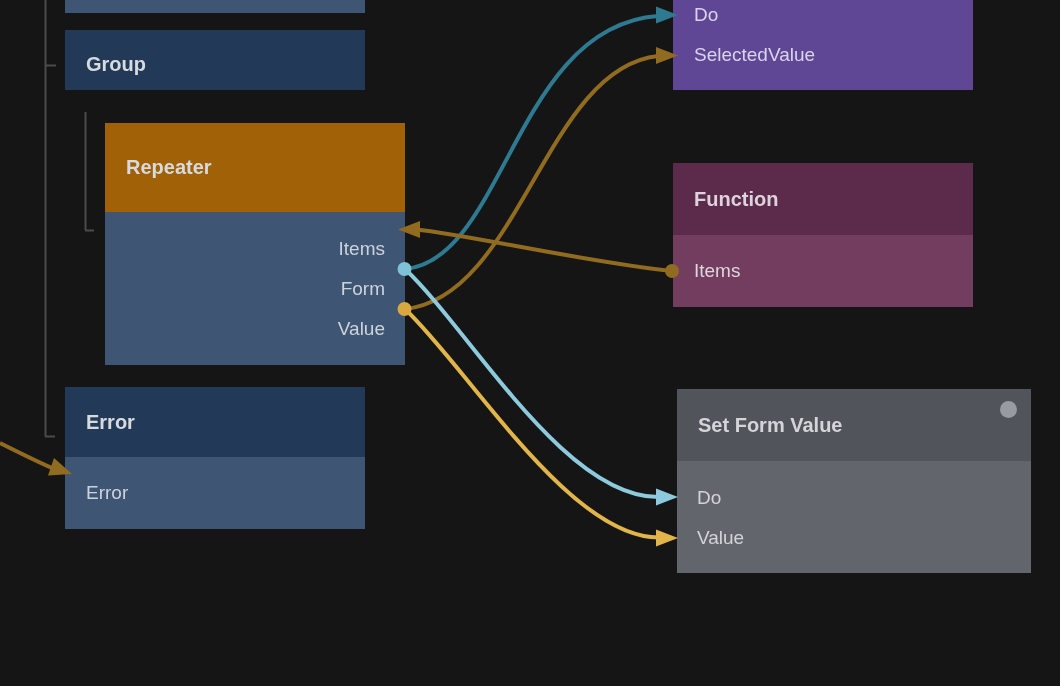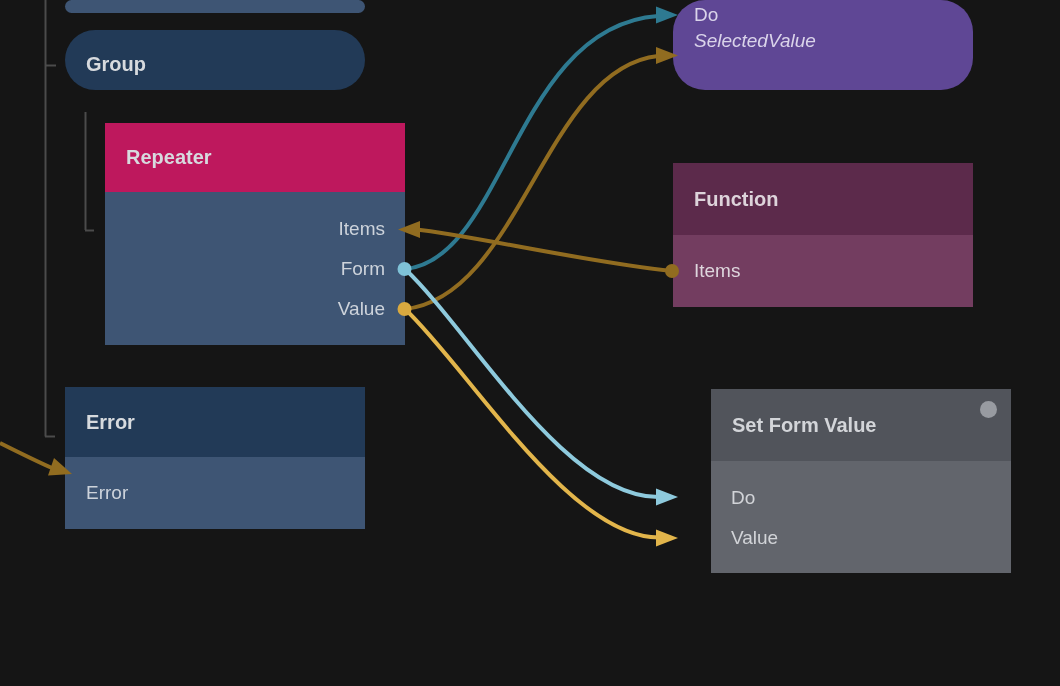--- a/index.html
+++ b/index.html
@@ -4,21 +4,21 @@
 <style>
   html, body { margin: 0; padding: 0; background: #151515; }
   #canvas {
     position: relative;
     width: 1060px;
     height: 686px;
     background: #151515;
     overflow: hidden;
     font-family: "Liberation Sans", sans-serif;
   }
-  .node { position: absolute; border-radius: 32px; }
+  .node { position: absolute; }
   .node-header {
     display: flex;
     align-items: center;
     padding-left: 21px;
     font-size: 20px;
     font-weight: 600;
     color: #d7dade;
     box-sizing: border-box;
   }
   .node-body { box-sizing: border-box; }
@@ -32,44 +32,44 @@
 
   
   #node-clipped-top { left: 65px; top: 0; width: 300px; height: 13px; background: #3e5574; }
 
   
   #node-group { left: 65px; top: 30px; width: 300px; height: 60px; background: #223a57; }
   #node-group .node-header { height: 68px; }
 
   
   #node-repeater { left: 105px; top: 123px; width: 300px; }
-  #node-repeater .node-header { height: 69px; background: #be185d; }
+  #node-repeater .node-header { height: 89px; background: #a16207; }
   #node-repeater .node-body { background: #3e5574; padding: 17px 0 16px 0; }
   #node-repeater .port { justify-content: flex-end; padding-right: 20px; }
 
   
   #node-error { left: 65px; top: 367px; width: 300px; margin-top: 20px; }
   #node-error .node-header { height: 70px; background: #223a57; }
   #node-error .node-body { background: #3e5574; padding: 16px 0 16px 0; }
   #node-error .port { padding-left: 21px; }
 
   
   #node-purple { left: 673px; top: 0; width: 300px; height: 90px; background: #5f4795; }
   #node-purple .port { position: absolute; left: 21px; color: #dad4ea; }
   #node-purple .port.row-0 { top: -5px; }
-  #node-purple .port.row-1 { top: 21px; font-style: italic; }
+  #node-purple .port.row-1 { top: 35px; }
 
   
   #node-function { left: 673px; top: 163px; width: 300px; }
   #node-function .node-header { height: 72px; background: #5c2a4b; color: #ddd3da; text-align: right; }
   #node-function .node-body { background: #733d60; height: 72px; padding-top: 16px; }
   #node-function .port { padding-left: 21px; color: #ded6dd; }
 
   
-  #node-sfv { left: 677px; top: 389px; width: 300px; margin-left: 34px; }
+  #node-sfv { left: 677px; top: 389px; width: 354px; }
   #node-sfv .node-header { height: 72px; background: #51545b; color: #d3d5d9; position: relative; }
   #node-sfv .node-body { background: #62656c; height: 112px; padding-top: 17px; }
   #node-sfv .port { padding-left: 20px; color: #d2d4d8; }
   #node-sfv .indicator {
     position: absolute;
     right: 14px;
     top: 12px;
     width: 17px;
     height: 17px;
     border-radius: 50%;

